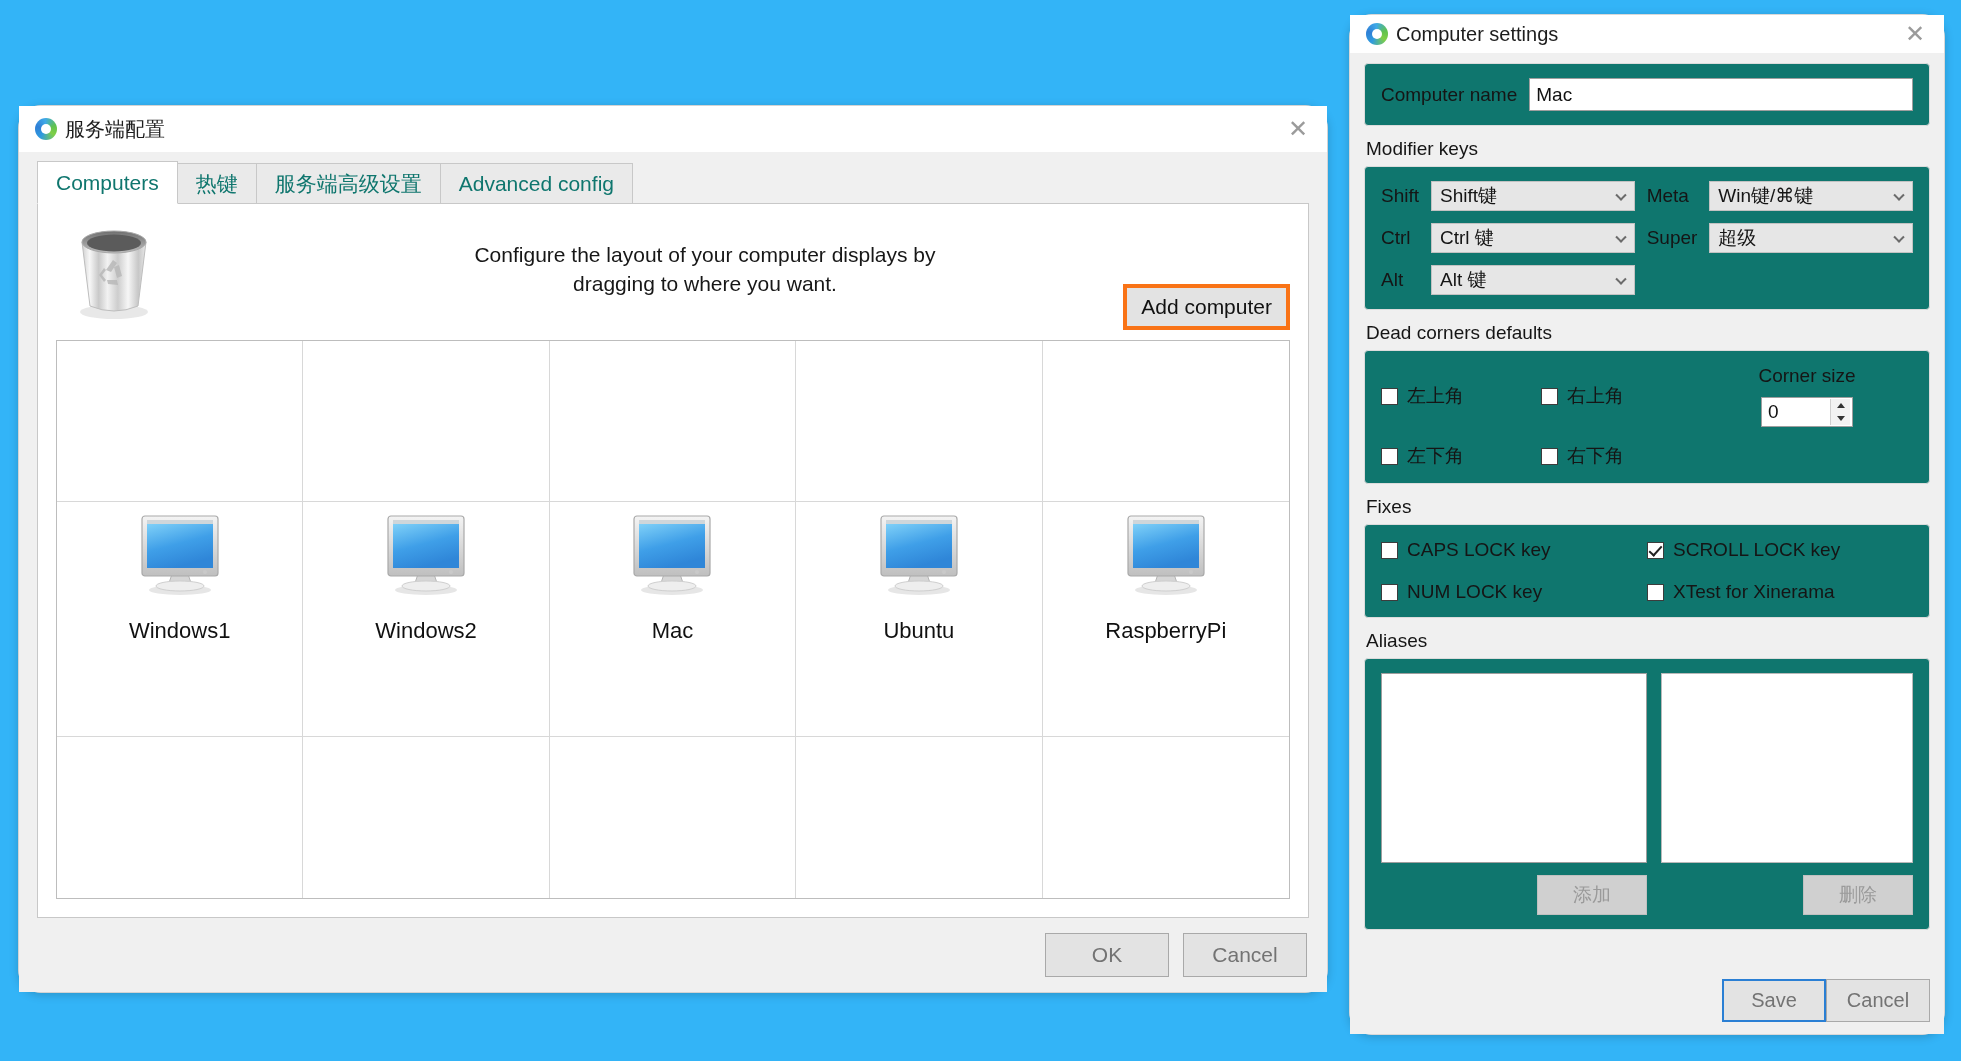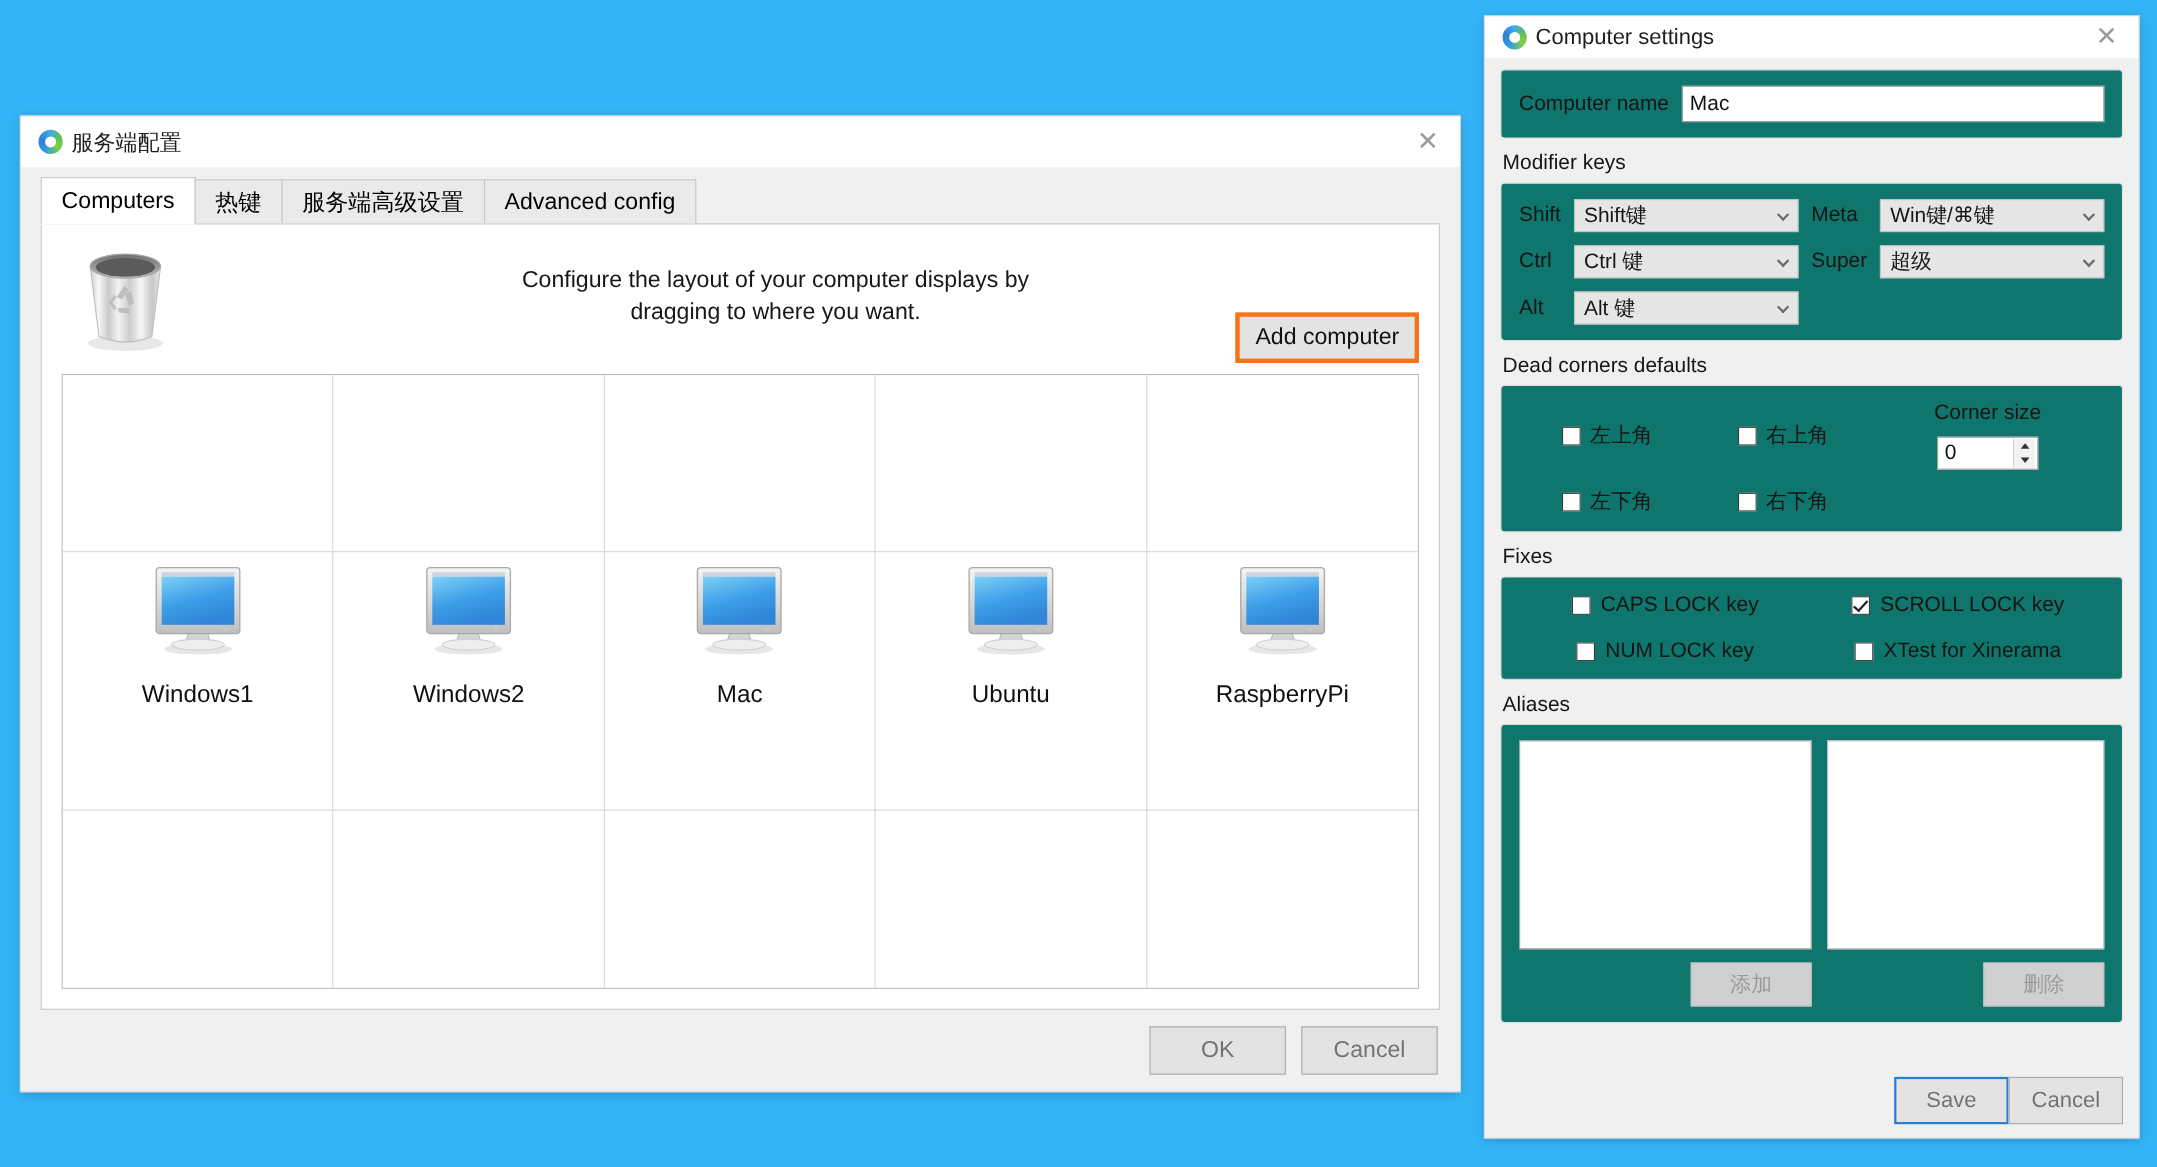--- a/index.html
+++ b/index.html
@@ -14,20 +14,21 @@
     position: relative;
     width: 1961px; height: 1061px;
     background: #33b4f7;
   }
 
   
   .window {
     position: absolute;
     background: #f0f0f0;
     box-shadow: 0 2px 10px rgba(0,0,0,.18);
+    border-radius: 23px;
   }
   .titlebar {
     height: 38px;
     background: #ffffff;
     display: flex;
     align-items: center;
     padding: 0 14px 0 16px;
     position: relative;
   }
   .titlebar .title {
@@ -86,21 +87,21 @@
     border-bottom: 1px solid #c8c8c8;
     position: relative;
     z-index: 2;
   }
   .tab {
     height: 40px;
     padding: 0 18px;
     display: flex;
     align-items: center;
     font-size: 21px;
-    color: #000000;
+    color: #0f766e;
     background: #eaeaea;
     border: 1px solid #c8c8c8;
     border-bottom: none;
     margin-right: -1px;
     cursor: pointer;
     white-space: nowrap;
   }
   .tab.active {
     background: #ffffff;
     height: 43px;
@@ -266,21 +267,20 @@
     row-gap: 16px;
     align-items: center;
   }
   .chk {
     display: flex;
     align-items: center;
     gap: 9px;
     font-size: 19px;
     color: #151515;
     cursor: pointer;
-    justify-content: center;
   }
   .box {
     width: 17px; height: 17px;
     border: 1.6px solid #3c3c3c;
     background: #fff;
     flex: 0 0 auto;
     position: relative;
   }
   .box.checked::after {
     content: "";

